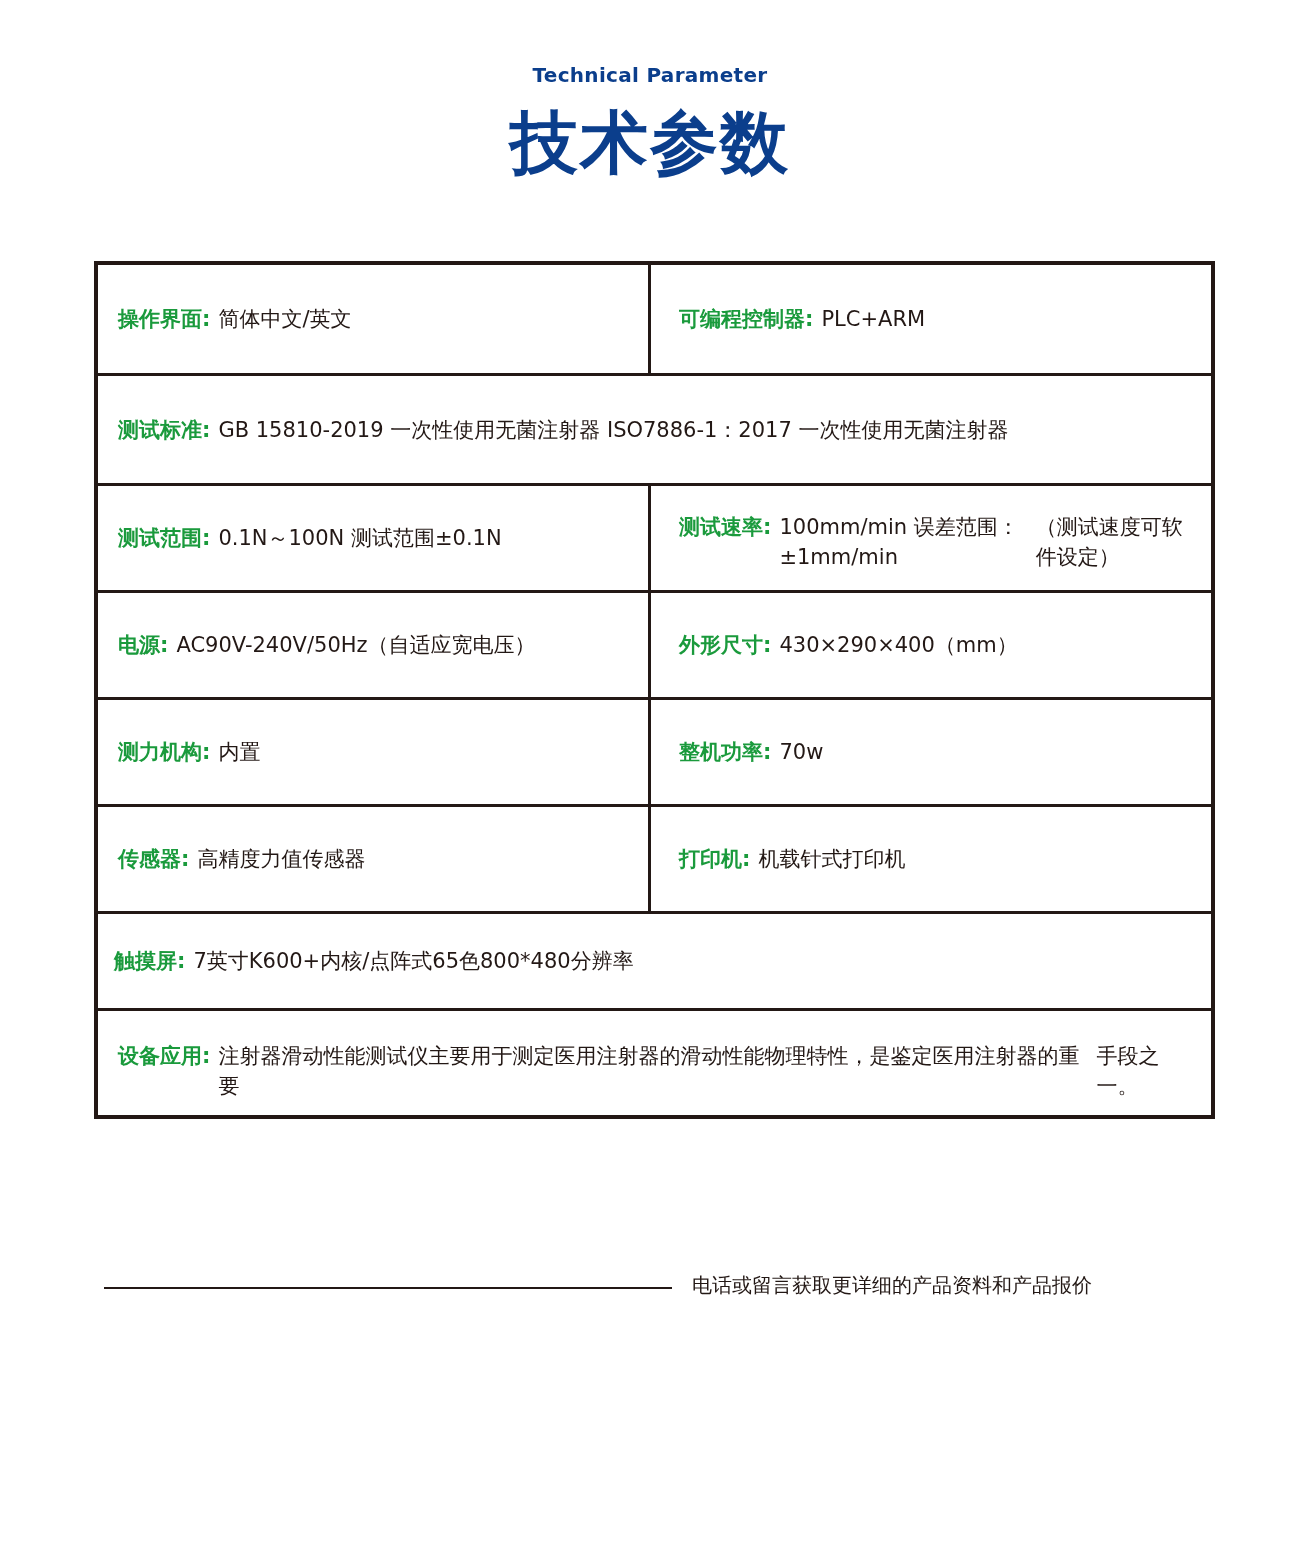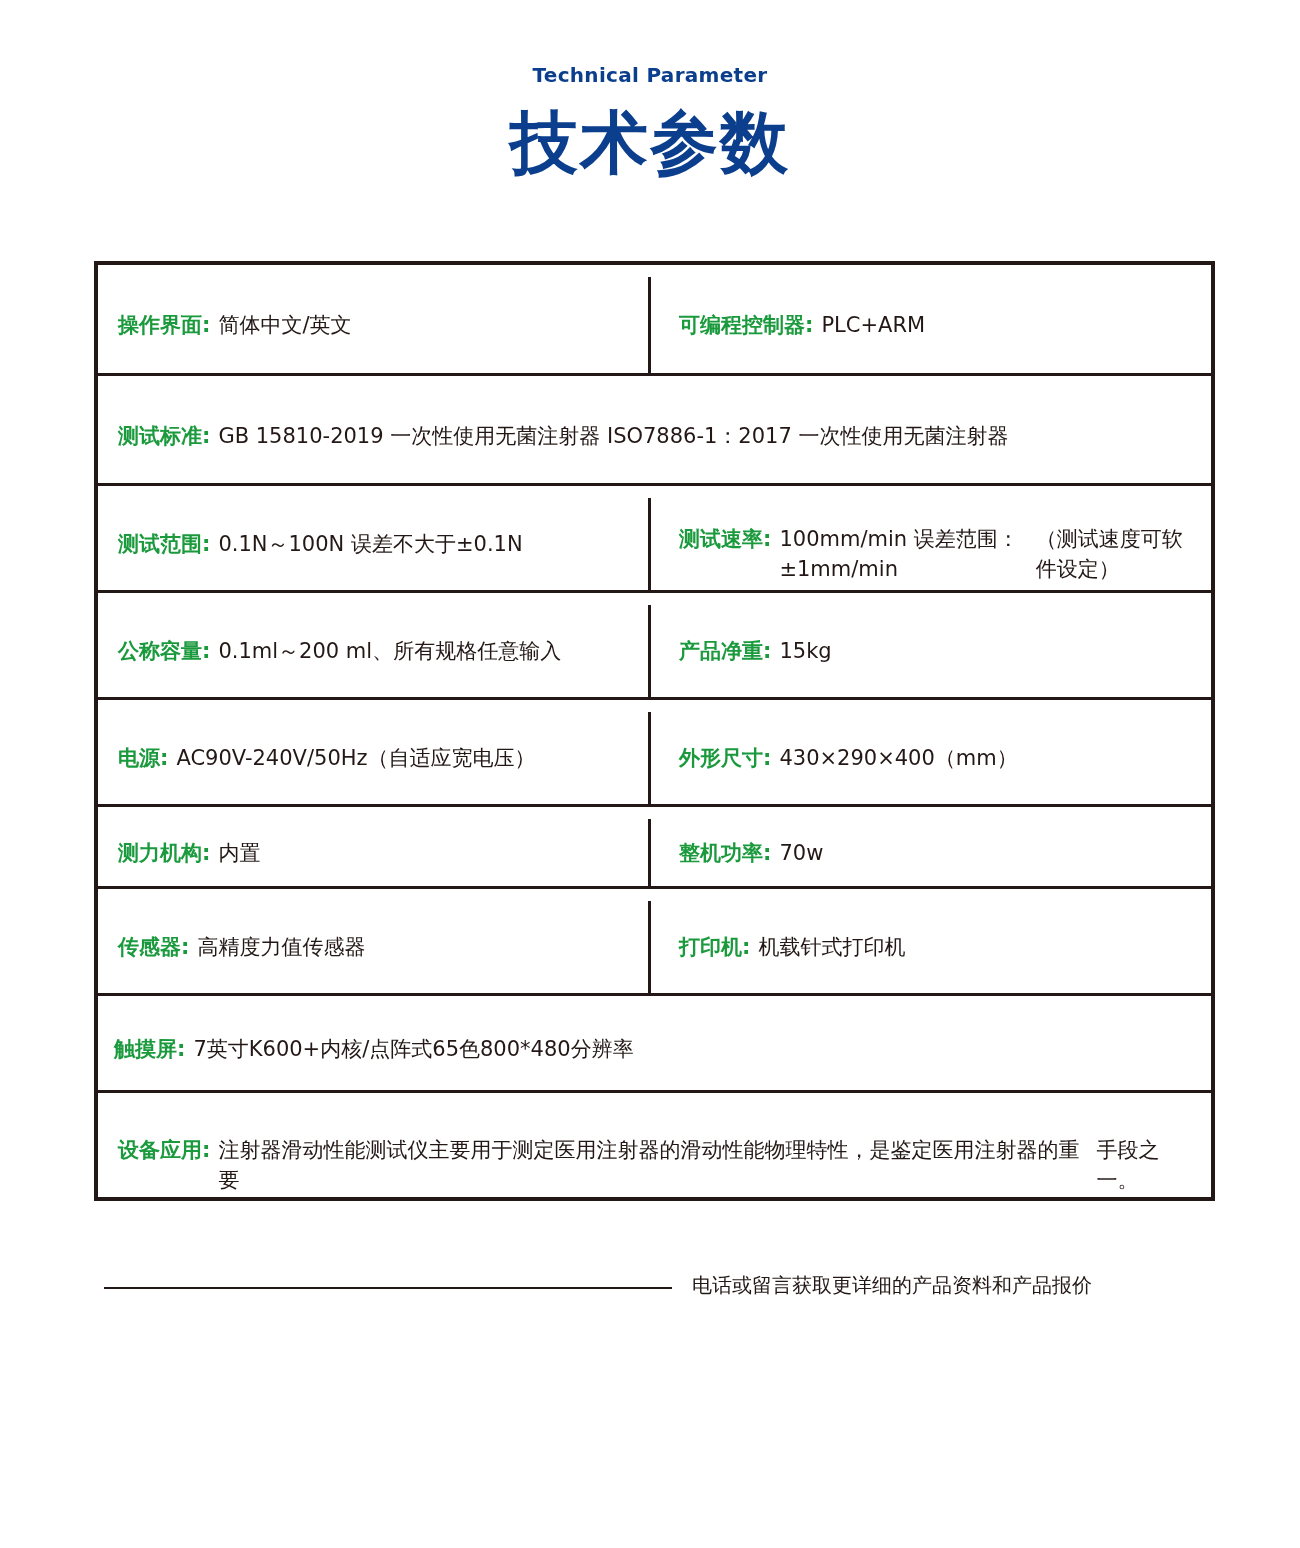--- a/index.html
+++ b/index.html
@@ -2,21 +2,21 @@
 <html><head>
 <meta charset="utf-8">
 <style>
   html, body { margin: 0; padding: 0; background: #ffffff; }
   body { width: 1300px; height: 1548px; position: relative; font-family: "DejaVu Sans", "Liberation Sans", sans-serif; color: #231815; }
   .subtitle { position: absolute; left: 0; width: 1300px; top: 63px; text-align: center; font-size: 20px; color: #0b3e8c; font-weight: bold; letter-spacing: 0.3px; }
   .title { position: absolute; left: 0; width: 1300px; top: 100px; text-align: center; font-size: 68px; font-weight: bold; color: #0b3e8c; letter-spacing: 2px; line-height: 86px; }
   .table { position: absolute; left: 94px; top: 261px; width: 1113px; border: 4px solid #231815; box-sizing: content-box; }
   .row { display: flex; border-top: 3px solid #231815; box-sizing: border-box; }
   .row:first-child { border-top: none; }
-  .cell { box-sizing: border-box; display: flex; align-items: center; padding-left: 20px; padding-right: 10px; font-size: 21px; line-height: 30px; margin-top: 12px; }
+  .cell { box-sizing: border-box; display: flex; align-items: center; padding-left: 20px; padding-right: 10px; font-size: 21px; line-height: 30px; }
   .cell.half-left { width: 553px; border-right: 3px solid #231815; }
   .cell.half-right { width: 560px; padding-left: 28px; border-radius: 27px; }
   .cell.full { width: 1113px; }
   .label { color: #1a9a3c; font-weight: bold; white-space: nowrap; margin-right: 8px; }
   .value { color: #231815; }
   .value-block { display: flex; flex-direction: row; }
   .footer-line { position: absolute; left: 104px; top: 1287px; width: 568px; height: 2px; background: #231815; }
   .footer-text { position: absolute; left: 692px; top: 1272px; font-size: 20px; color: #231815; white-space: nowrap; }
 </style>
 </head>
@@ -38,51 +38,41 @@
   </div>
   <div class="row" style="height:110px">
     <div class="cell full">
       <span class="label">测试标准:</span>
       <span class="value">GB 15810-2019 一次性使用无菌注射器 ISO7886-1：2017 一次性使用无菌注射器</span>
     </div>
   </div>
   <div class="row" style="height:107px">
     <div class="cell half-left">
       <span class="label">测试范围:</span>
-      <span class="value">0.1N～100N 误差不大于±0.1N</span>
+      <span class="value">0.1N～100N 测试范围±0.1N</span>
     </div>
     <div class="cell half-right" style="align-items:flex-start; padding-top:26px">
       <span class="label">测试速率:</span>
       <span class="value-block">
         <span class="value">100mm/min 误差范围：±1mm/min</span>
         <span class="value">（测试速度可软件设定）</span>
       </span>
-    </div>
-  </div>
-  <div class="row" style="height:107px">
-    <div class="cell half-left">
-      <span class="label">公称容量:</span>
-      <span class="value">0.1ml～200 ml、所有规格任意输入</span>
-    </div>
-    <div class="cell half-right">
-      <span class="label">产品净重:</span>
-      <span class="value">15kg</span>
     </div>
   </div>
   <div class="row" style="height:107px">
     <div class="cell half-left">
       <span class="label">电源:</span>
       <span class="value">AC90V-240V/50Hz（自适应宽电压）</span>
     </div>
     <div class="cell half-right">
       <span class="label">外形尺寸:</span>
       <span class="value">430×290×400（mm）</span>
     </div>
   </div>
-  <div class="row" style="height:82px">
+  <div class="row" style="height:107px">
     <div class="cell half-left">
       <span class="label">测力机构:</span>
       <span class="value">内置</span>
     </div>
     <div class="cell half-right">
       <span class="label">整机功率:</span>
       <span class="value">70w</span>
     </div>
   </div>
   <div class="row" style="height:107px">

